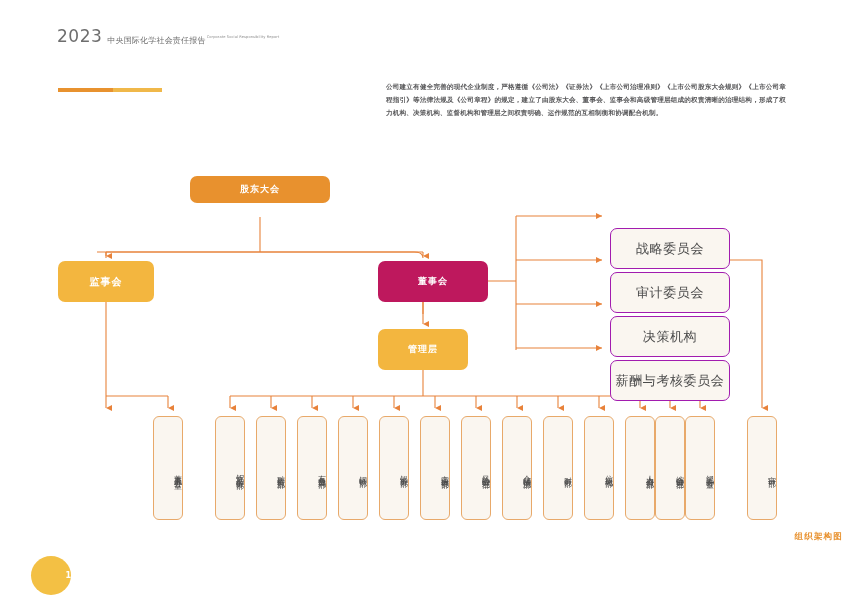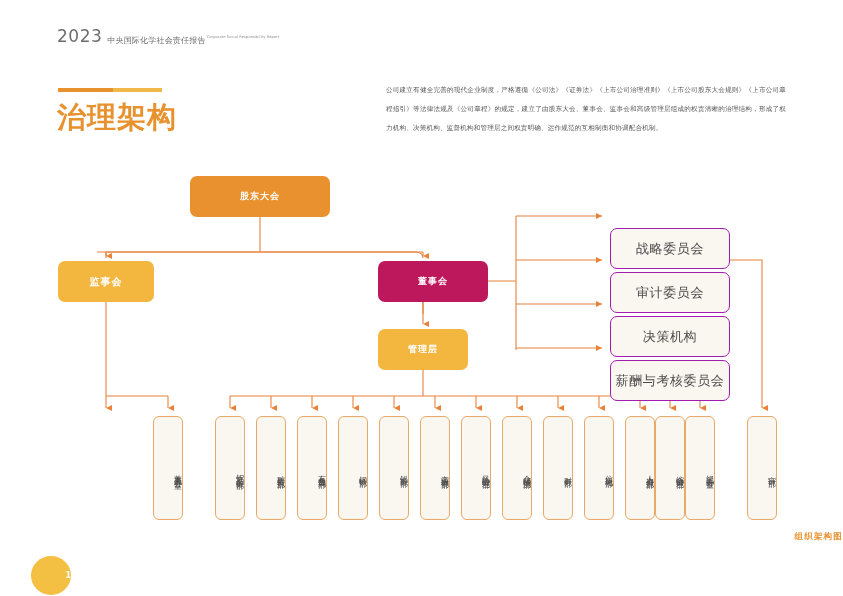--- a/index.html
+++ b/index.html
@@ -72,24 +72,24 @@
     letter-spacing: 1px;
   }
 
   
   .intro {
     position: absolute;
     left: 386px;
     top: 81px;
     width: 400px;
     font-size: 6.6px;
-    line-height: 19px;
+    line-height: 13px;
     color: #58585a;
     text-align: justify;
-    font-weight: normal;
+    font-weight: bold;
     letter-spacing: 0.15px;
   }
 
   
   .chart {
     position: absolute;
     left: 0;
     top: 0;
     width: 843px;
     height: 596px;
@@ -100,21 +100,21 @@
   .node {
     position: absolute;
     display: flex;
     align-items: center;
     justify-content: center;
     text-align: center;
     border-radius: 7px;
   }
 
   .node-shareholders {
-    left: 190px; top: 176px; width: 140px; height: 41px;
+    left: 190px; top: 176px; width: 140px; height: 27px;
     background: #e8912e;
     color: #ffffff;
     font-size: 9px;
     font-weight: bold;
     letter-spacing: 1px;
   }
 
   .node-supervisors {
     left: 58px; top: 261px; width: 96px; height: 41px;
     background: #f3b63f;
@@ -218,21 +218,20 @@
     <span class="runhead-stack">
       <span class="runhead-cn">中央国际化学社会责任报告</span>
       <span class="runhead-en">Corporate Social Responsibility Report</span>
     </span>
   </div>
 
   <div class="title-rule">
     <div class="seg-a"></div>
     <div class="seg-b"></div>
   </div>
-  <div class="section-title">治理架构</div>
 
   <div class="intro">公司建立有健全完善的现代企业制度，严格遵循《公司法》《证券法》《上市公司治理准则》《上市公司股东大会规则》《上市公司章程指引》等法律法规及《公司章程》的规定，建立了由股东大会、董事会、监事会和高级管理层组成的权责清晰的治理结构，形成了权力机构、决策机构、监督机构和管理层之间权责明确、运作规范的互相制衡和协调配合机制。</div>
 
   <div class="chart">
     <svg width="843" height="596">
       <defs>
         <marker id="ar-down" markerWidth="7" markerHeight="7" refX="3.5" refY="5.6" orient="auto">
           <path d="M0.6,0 L6.4,0 L3.5,5.6 Z" fill="#e8823a"></path>
         </marker>
         <marker id="ar-right" markerWidth="7" markerHeight="7" refX="5.6" refY="3.5" orient="auto">

